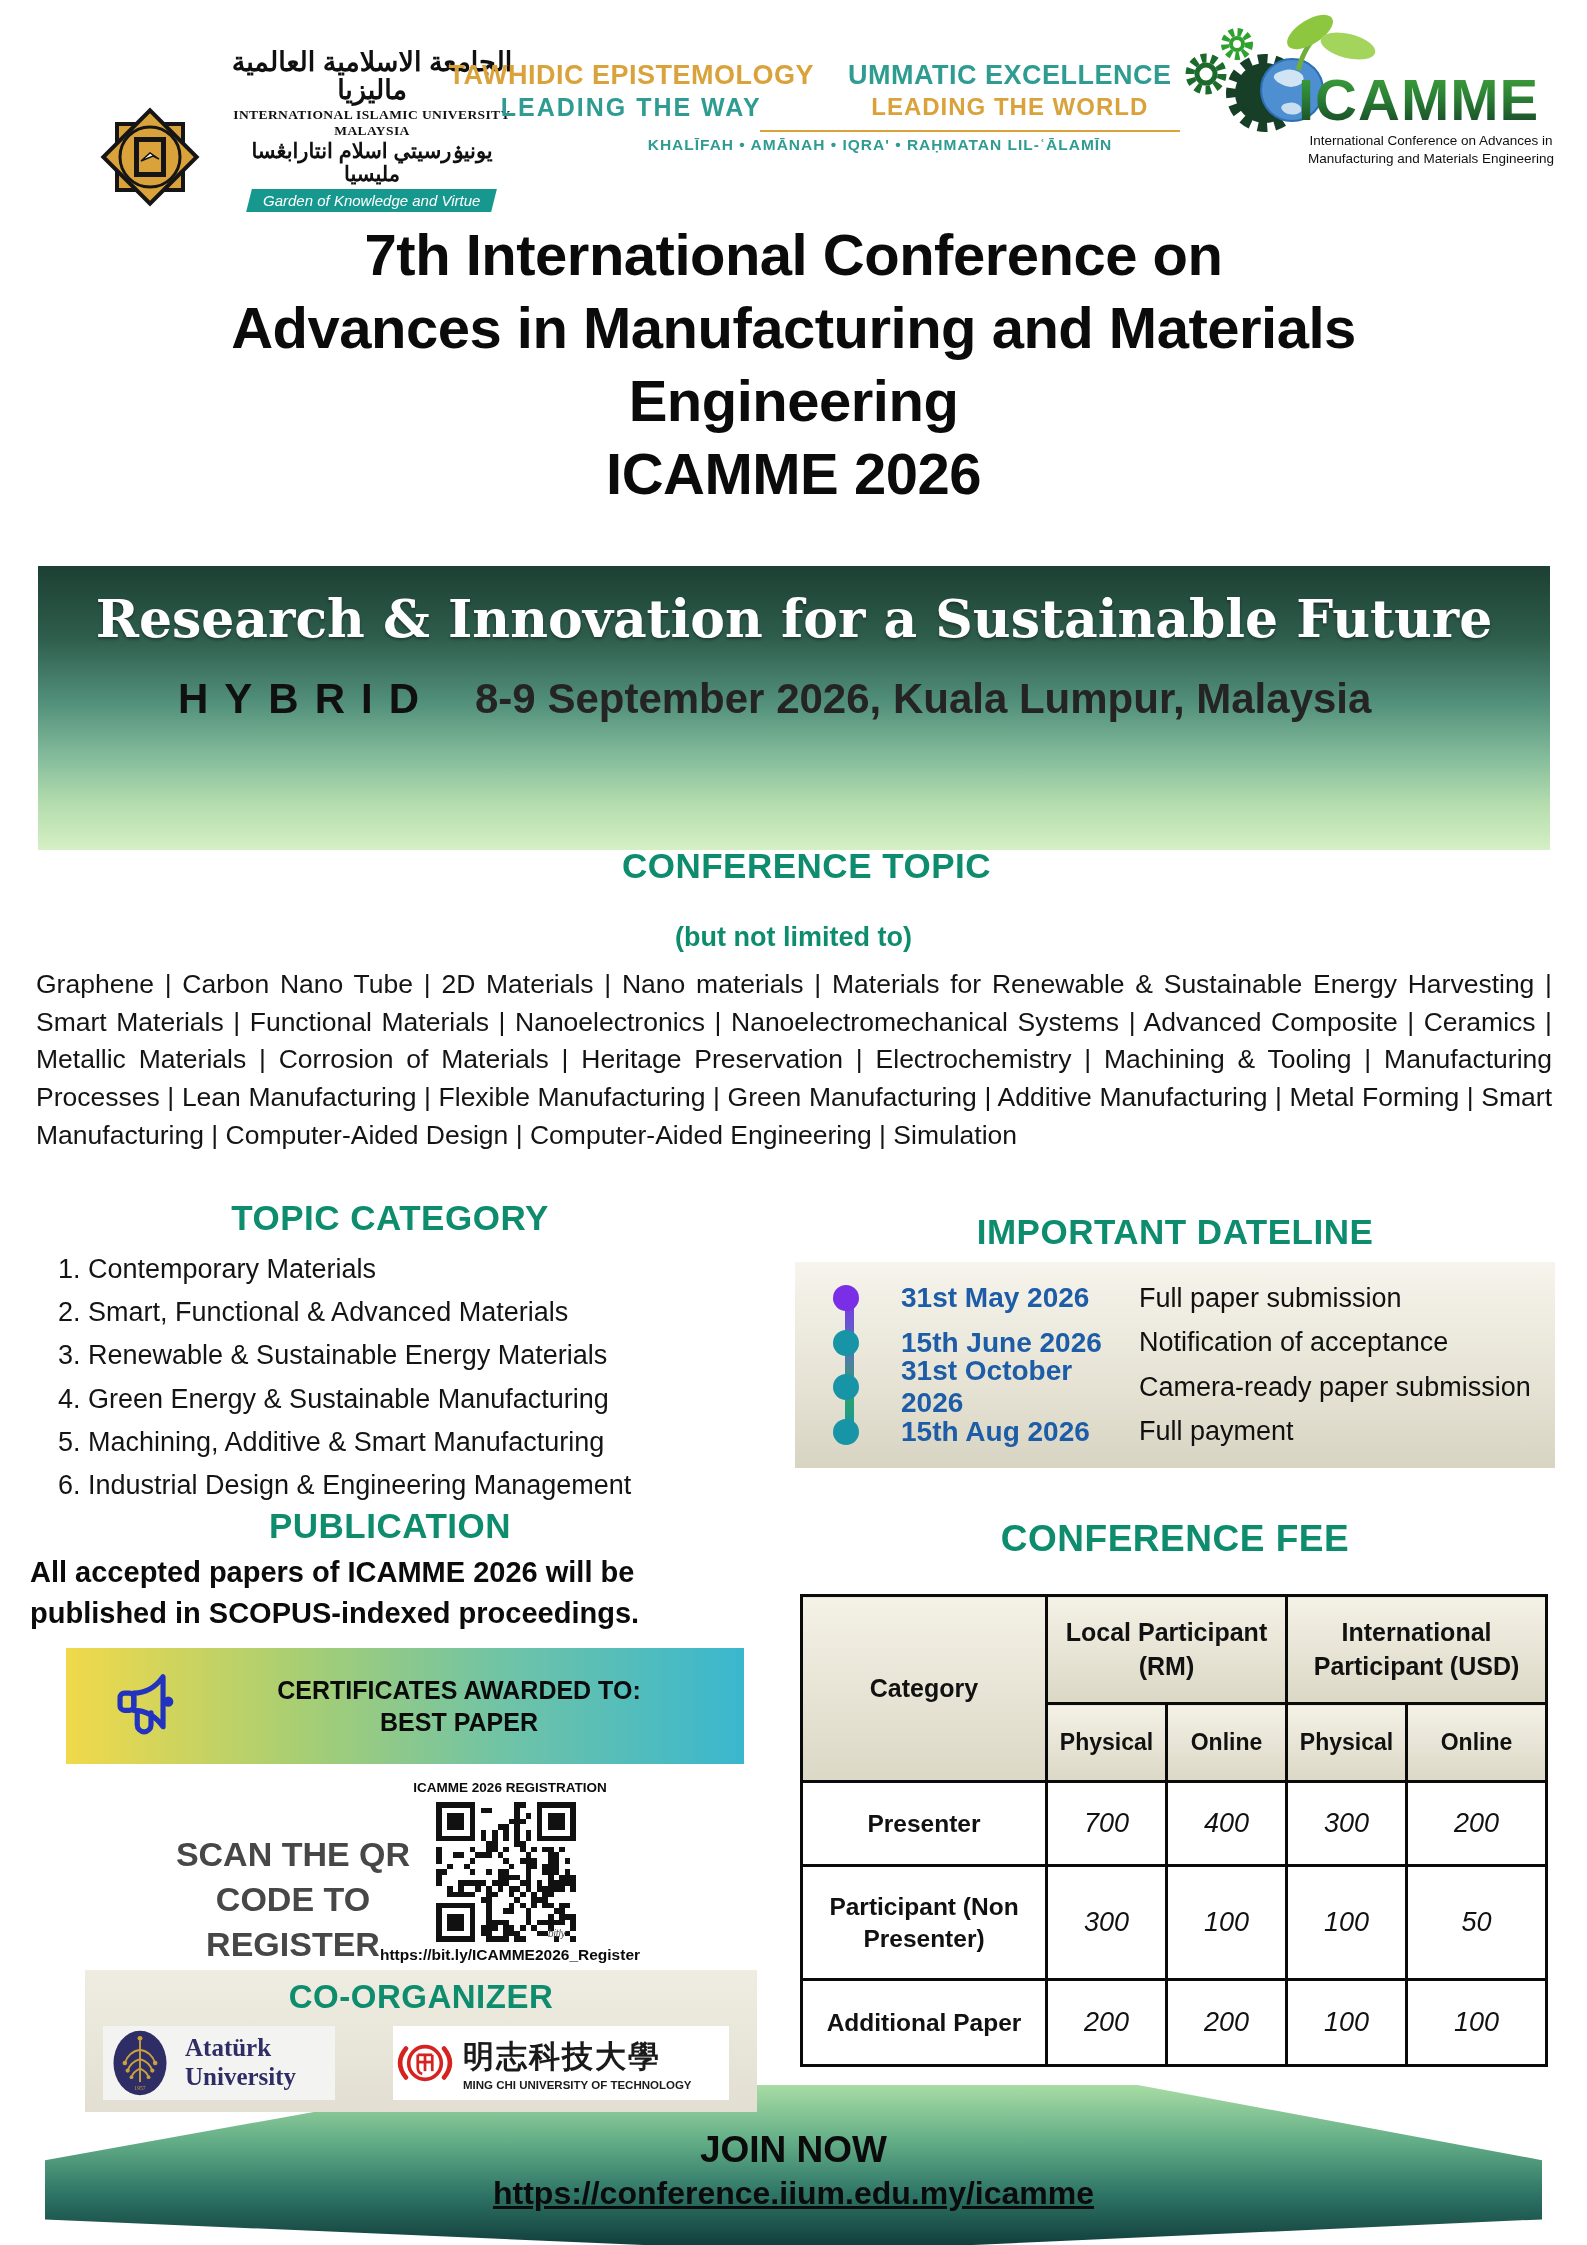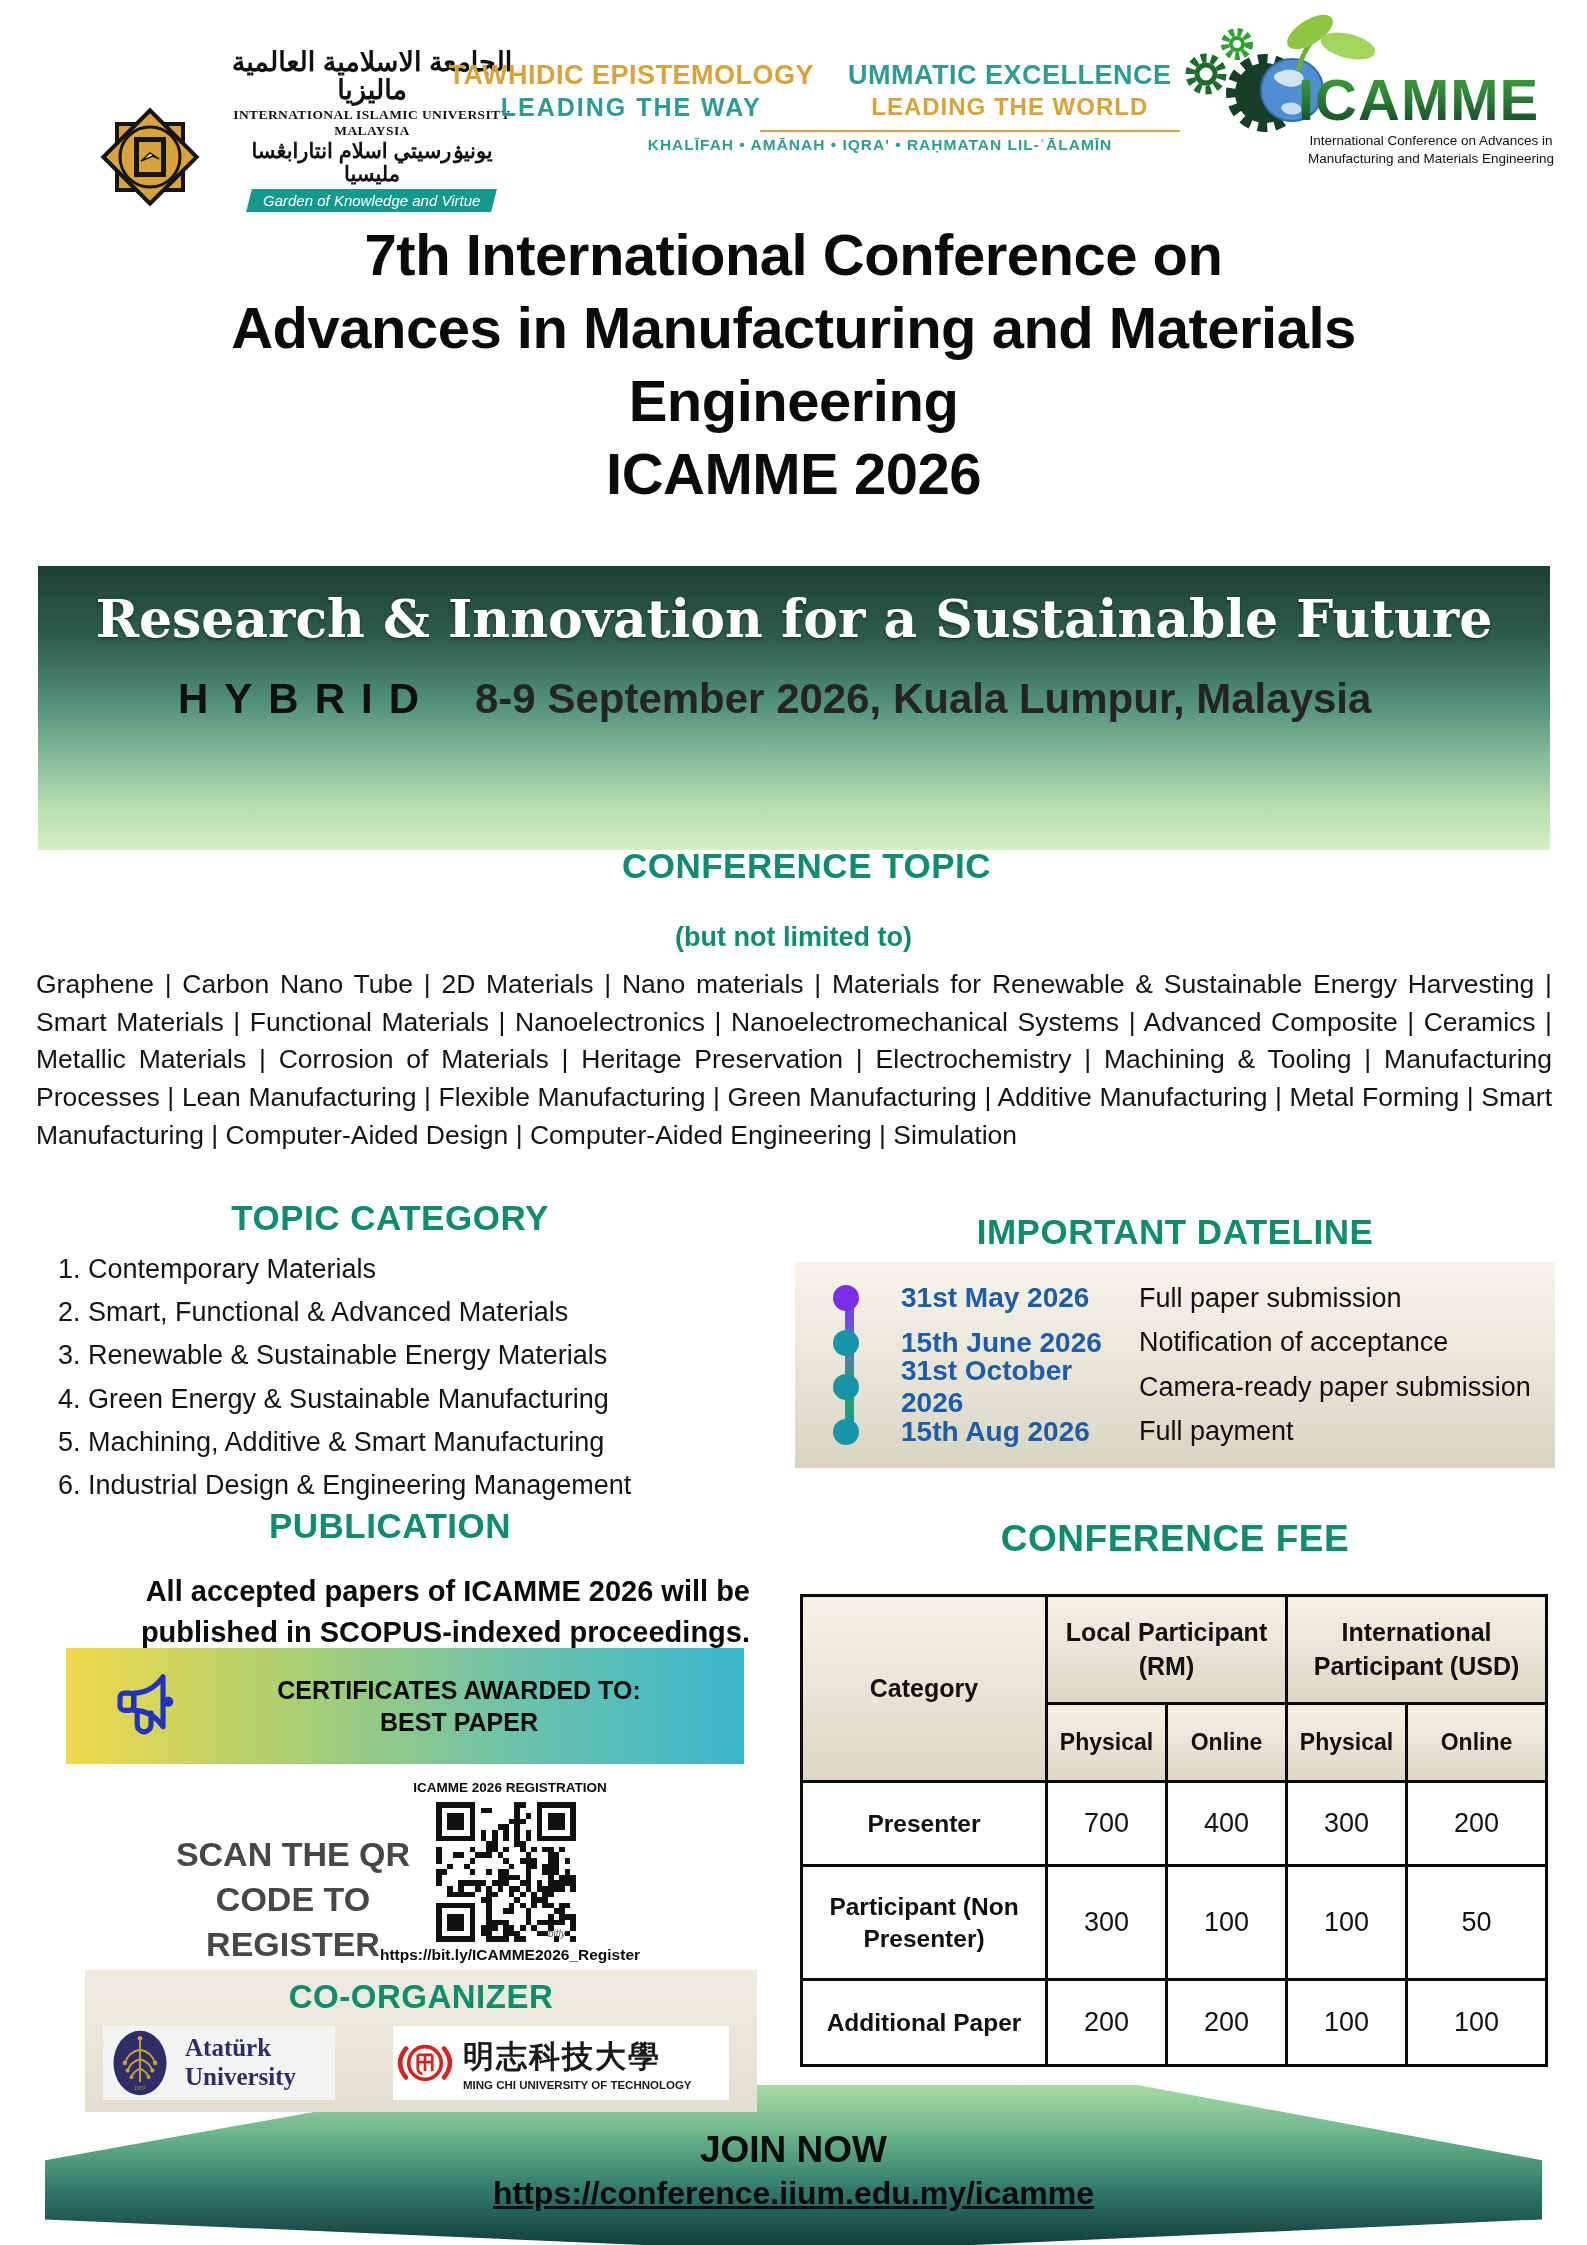--- a/index.html
+++ b/index.html
@@ -71,35 +71,35 @@
            background:linear-gradient(180deg,#7B2FE8 0%,#5E6CC4 35%,#2BA465 70%,#1593A8 100%);}
   .dl-rows{position:absolute;left:28px;top:14px;width:715px;}
   .dl-row{display:flex;align-items:center;height:44.5px;}
   .dl-dot{width:26px;height:26px;border-radius:50%;background:#1794A6;flex:0 0 26px;margin-left:10px;}
   .dl-row:first-child .dl-dot{background:#7A2FE6;}
   .dl-date{width:238px;margin-left:42px;font-weight:800;font-size:28px;color:#1D5CA6;}
   .dl-desc{font-size:27px;color:#101010;}
 
   
   .pub-h{position:absolute;left:40px;top:1506px;width:700px;}
-  .pub-body{position:absolute;left:30px;top:1552px;width:720px;text-align:right;
-            font-weight:800;font-size:29px;line-height:41px;color:#0b0b0b;margin-top:19px;}
+  .pub-body{position:absolute;left:30px;top:1552px;width:720px;text-align:left;
+            font-weight:800;font-size:29px;line-height:41px;color:#0b0b0b;}
   .cert-box{position:absolute;left:66px;top:1648px;width:678px;height:116px;display:flex;align-items:center;
             background:linear-gradient(90deg,#F1D94A 0%,#A7CE74 35%,#6FC3A7 65%,#3AB7CE 100%);}
   .cert-text{flex:1;text-align:center;font-weight:800;font-size:25px;line-height:32px;color:#0b0b0b;margin-right:20px;}
   .megaphone{margin-left:42px;flex:0 0 86px;}
 
   
   .fee-h{position:absolute;left:790px;top:1518px;width:770px;font-size:37px;}
   .fee-table{position:absolute;left:800px;top:1594px;border-collapse:collapse;table-layout:fixed;}
   .fee-table td,.fee-table th{border:3.5px solid #0a0a0a;text-align:center;vertical-align:middle;padding:0 6px;}
   .fee-hcell{background:linear-gradient(180deg,#F4F1E6 0%,#DCD8C6 100%);font-weight:800;font-size:25px;line-height:1.35;}
   .fee-sub{background:linear-gradient(180deg,#F4F1E6 0%,#DCD8C6 100%);font-weight:800;font-size:23px;}
   .fee-cat{font-weight:800;font-size:24.5px;line-height:1.3;background:#fff;}
-  .fee-val{font-size:27px;background:#fff;}
+  .fee-val{font-size:27px;background:#fff;font-style:italic;}
 
   
   .reg-label{position:absolute;left:375px;top:1780px;width:270px;text-align:center;
              font-weight:bold;font-size:13.5px;color:#0b0b0b;}
   .scan{position:absolute;left:168px;top:1832px;width:250px;text-align:center;
         font-weight:800;font-size:34px;line-height:45px;color:#474747;}
   .qr{position:absolute;left:436px;top:1802px;width:140px;height:140px;}
   .qr-mark{position:absolute;left:548px;top:1928px;font-size:10px;font-style:italic;color:#555;}
   .reg-url{position:absolute;left:340px;top:1946px;width:340px;text-align:center;
            font-weight:bold;font-size:15.5px;color:#0b0b0b;text-decoration:none;}

